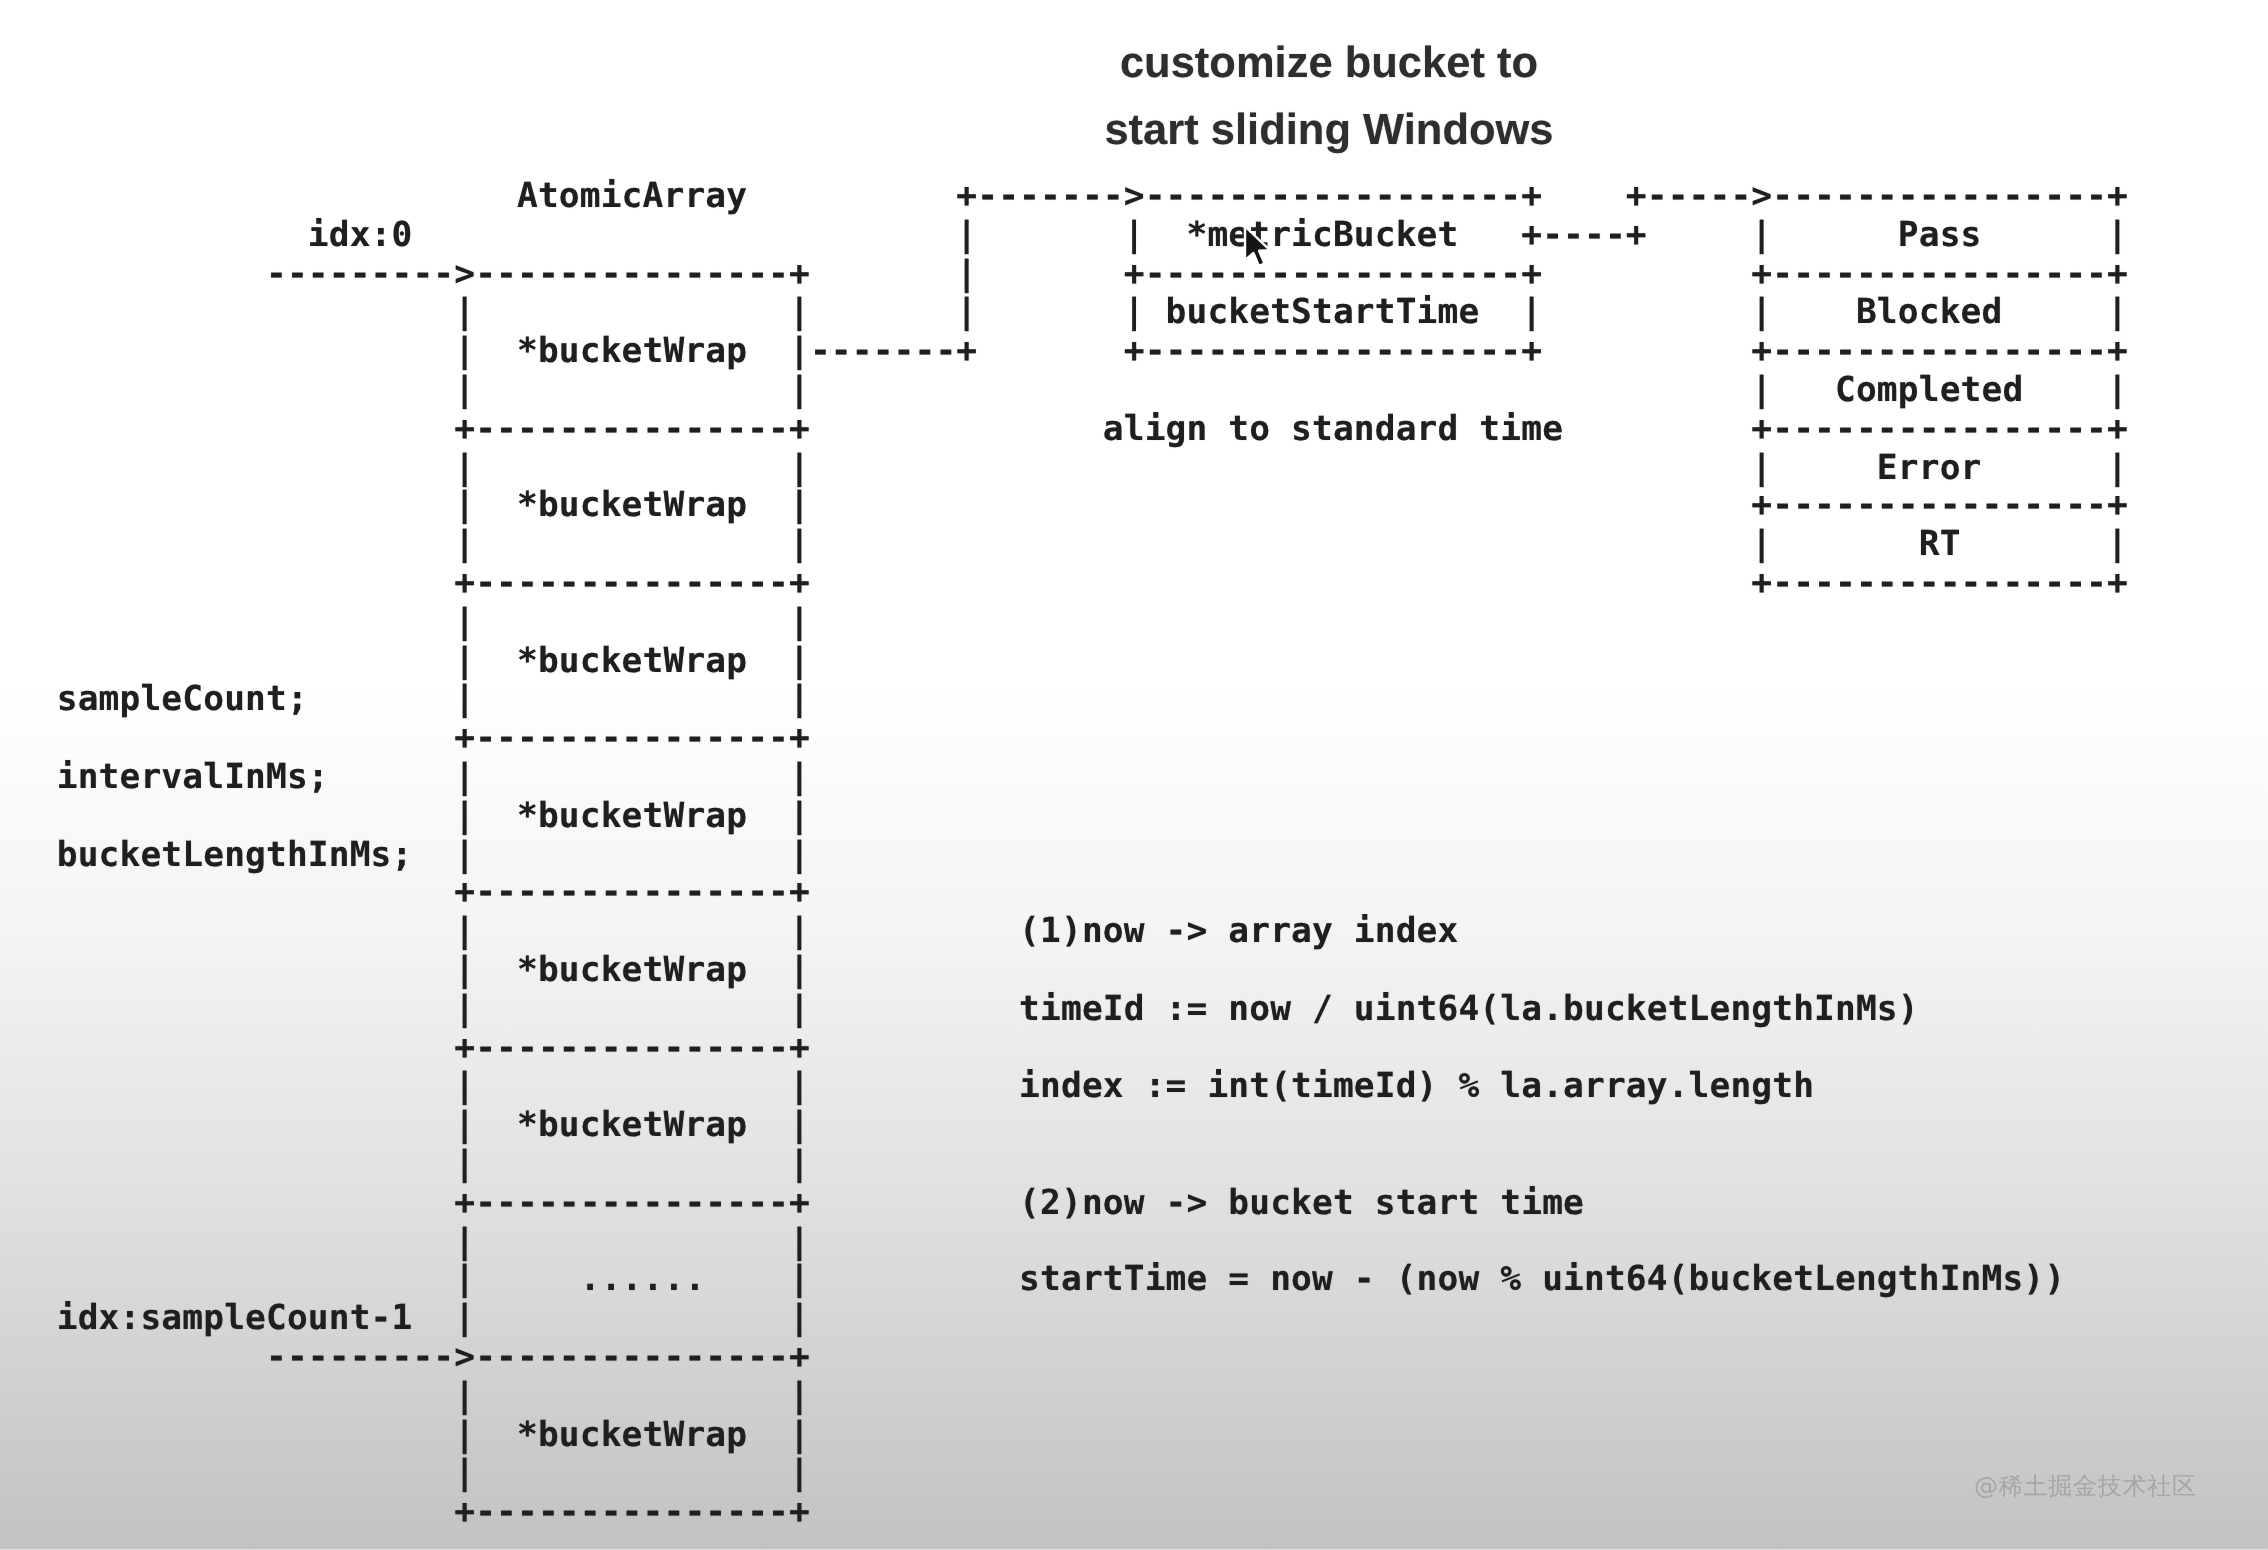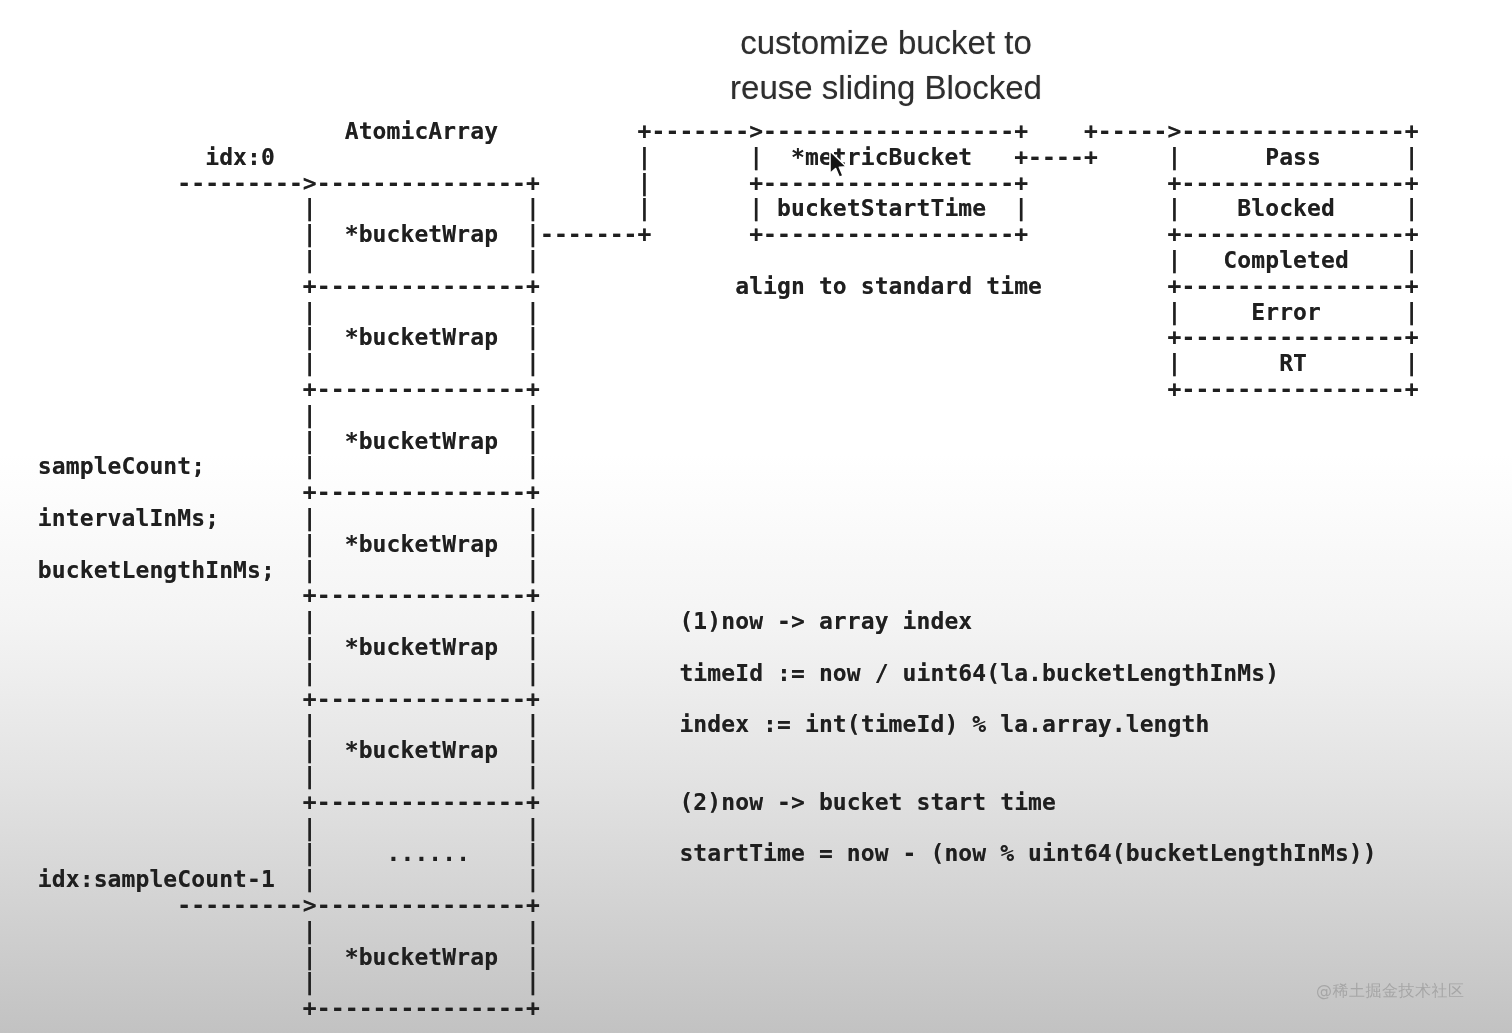--- a/index.html
+++ b/index.html
@@ -8,21 +8,21 @@
     font-family: "DejaVu Sans Mono", monospace;
   }
   .stage {
     position: relative; width: 1512px; height: 1033px; overflow: hidden;
     background: linear-gradient(180deg, #ffffff 0%, #ffffff 44%, #f4f4f4 60%, #e2e2e2 76%, #c2c2c2 100%);
   }
   .title {
     position: absolute; left: 596px; top: 20px; width: 580px;
     text-align: center;
     font-family: "Liberation Sans", "DejaVu Sans", sans-serif;
-    font-size: 33px; line-height: 45px; font-weight: 400;
+    font-size: 29px; line-height: 45px; font-weight: 700;
     color: #2e2e2e;
     text-shadow: 0 0 0.8px rgba(46,46,46,0.45);
   }
   .ascii {
     position: absolute; left: -4px; top: 119px; margin: 0;
     font-family: "DejaVu Sans Mono", monospace;
     font-size: 23px; font-weight: bold;
     letter-spacing: 0.1px; line-height: 25.8px;
     white-space: pre; color: #1f1f1f;
     text-shadow: 0 0 0.6px rgba(31,31,31,0.5);
@@ -38,21 +38,21 @@
     width: 22px; height: 30px;
   }
 </style>
 </head>
 <body>
 
 <div class="stage">
 
   <div class="title">
     <div>customize bucket to</div>
-    <div>reuse sliding Blocked</div>
+    <div>start sliding Windows</div>
   </div>
 
   <pre class="ascii"><div>                         AtomicArray          +-------&gt;------------------+    +-----&gt;----------------+</div><div>               idx:0                          |       |  *metricBucket   +----+     |      Pass      |</div><div>             ---------&gt;---------------+       |       +------------------+          +----------------+</div><div>                      |               |       |       | bucketStartTime  |          |    Blocked     |</div><div>                      |  *bucketWrap  |-------+       +------------------+          +----------------+</div><div>                      |               |                                             |   Completed    |</div><div>                      +---------------+              align to standard time         +----------------+</div><div>                      |               |                                             |     Error      |</div><div>                      |  *bucketWrap  |                                             +----------------+</div><div>                      |               |                                             |       RT       |</div><div>                      +---------------+                                             +----------------+</div><div>                      |               |</div><div>                      |  *bucketWrap  |</div><div>   sampleCount;       |               |</div><div>                      +---------------+</div><div>   intervalInMs;      |               |</div><div>                      |  *bucketWrap  |</div><div>   bucketLengthInMs;  |               |</div><div>                      +---------------+</div><div>                      |               |          (1)now -&gt; array index</div><div>                      |  *bucketWrap  |</div><div>                      |               |          timeId := now / uint64(la.bucketLengthInMs)</div><div>                      +---------------+</div><div>                      |               |          index := int(timeId) % la.array.length</div><div>                      |  *bucketWrap  |</div><div>                      |               |</div><div>                      +---------------+          (2)now -&gt; bucket start time</div><div>                      |               |</div><div>                      |     ......    |          startTime = now - (now % uint64(bucketLengthInMs))</div><div>   idx:sampleCount-1  |               |</div><div>             ---------&gt;---------------+</div><div>                      |               |</div><div>                      |  *bucketWrap  |</div><div>                      |               |</div><div>                      +---------------+</div></pre>
 
   <svg class="cursor" viewBox="0 0 22 30" xmlns="http://www.w3.org/2000/svg">
     <path d="M2,1 L2,23.5 L7.6,18.6 L11.3,27.3 L15,25.7 L11.4,17.2 L18.6,16.8 Z" fill="#151515" stroke="#ffffff" stroke-width="1.6" stroke-linejoin="round"></path>
   </svg>
 
   <div class="watermark">@稀土掘金技术社区</div>
 

